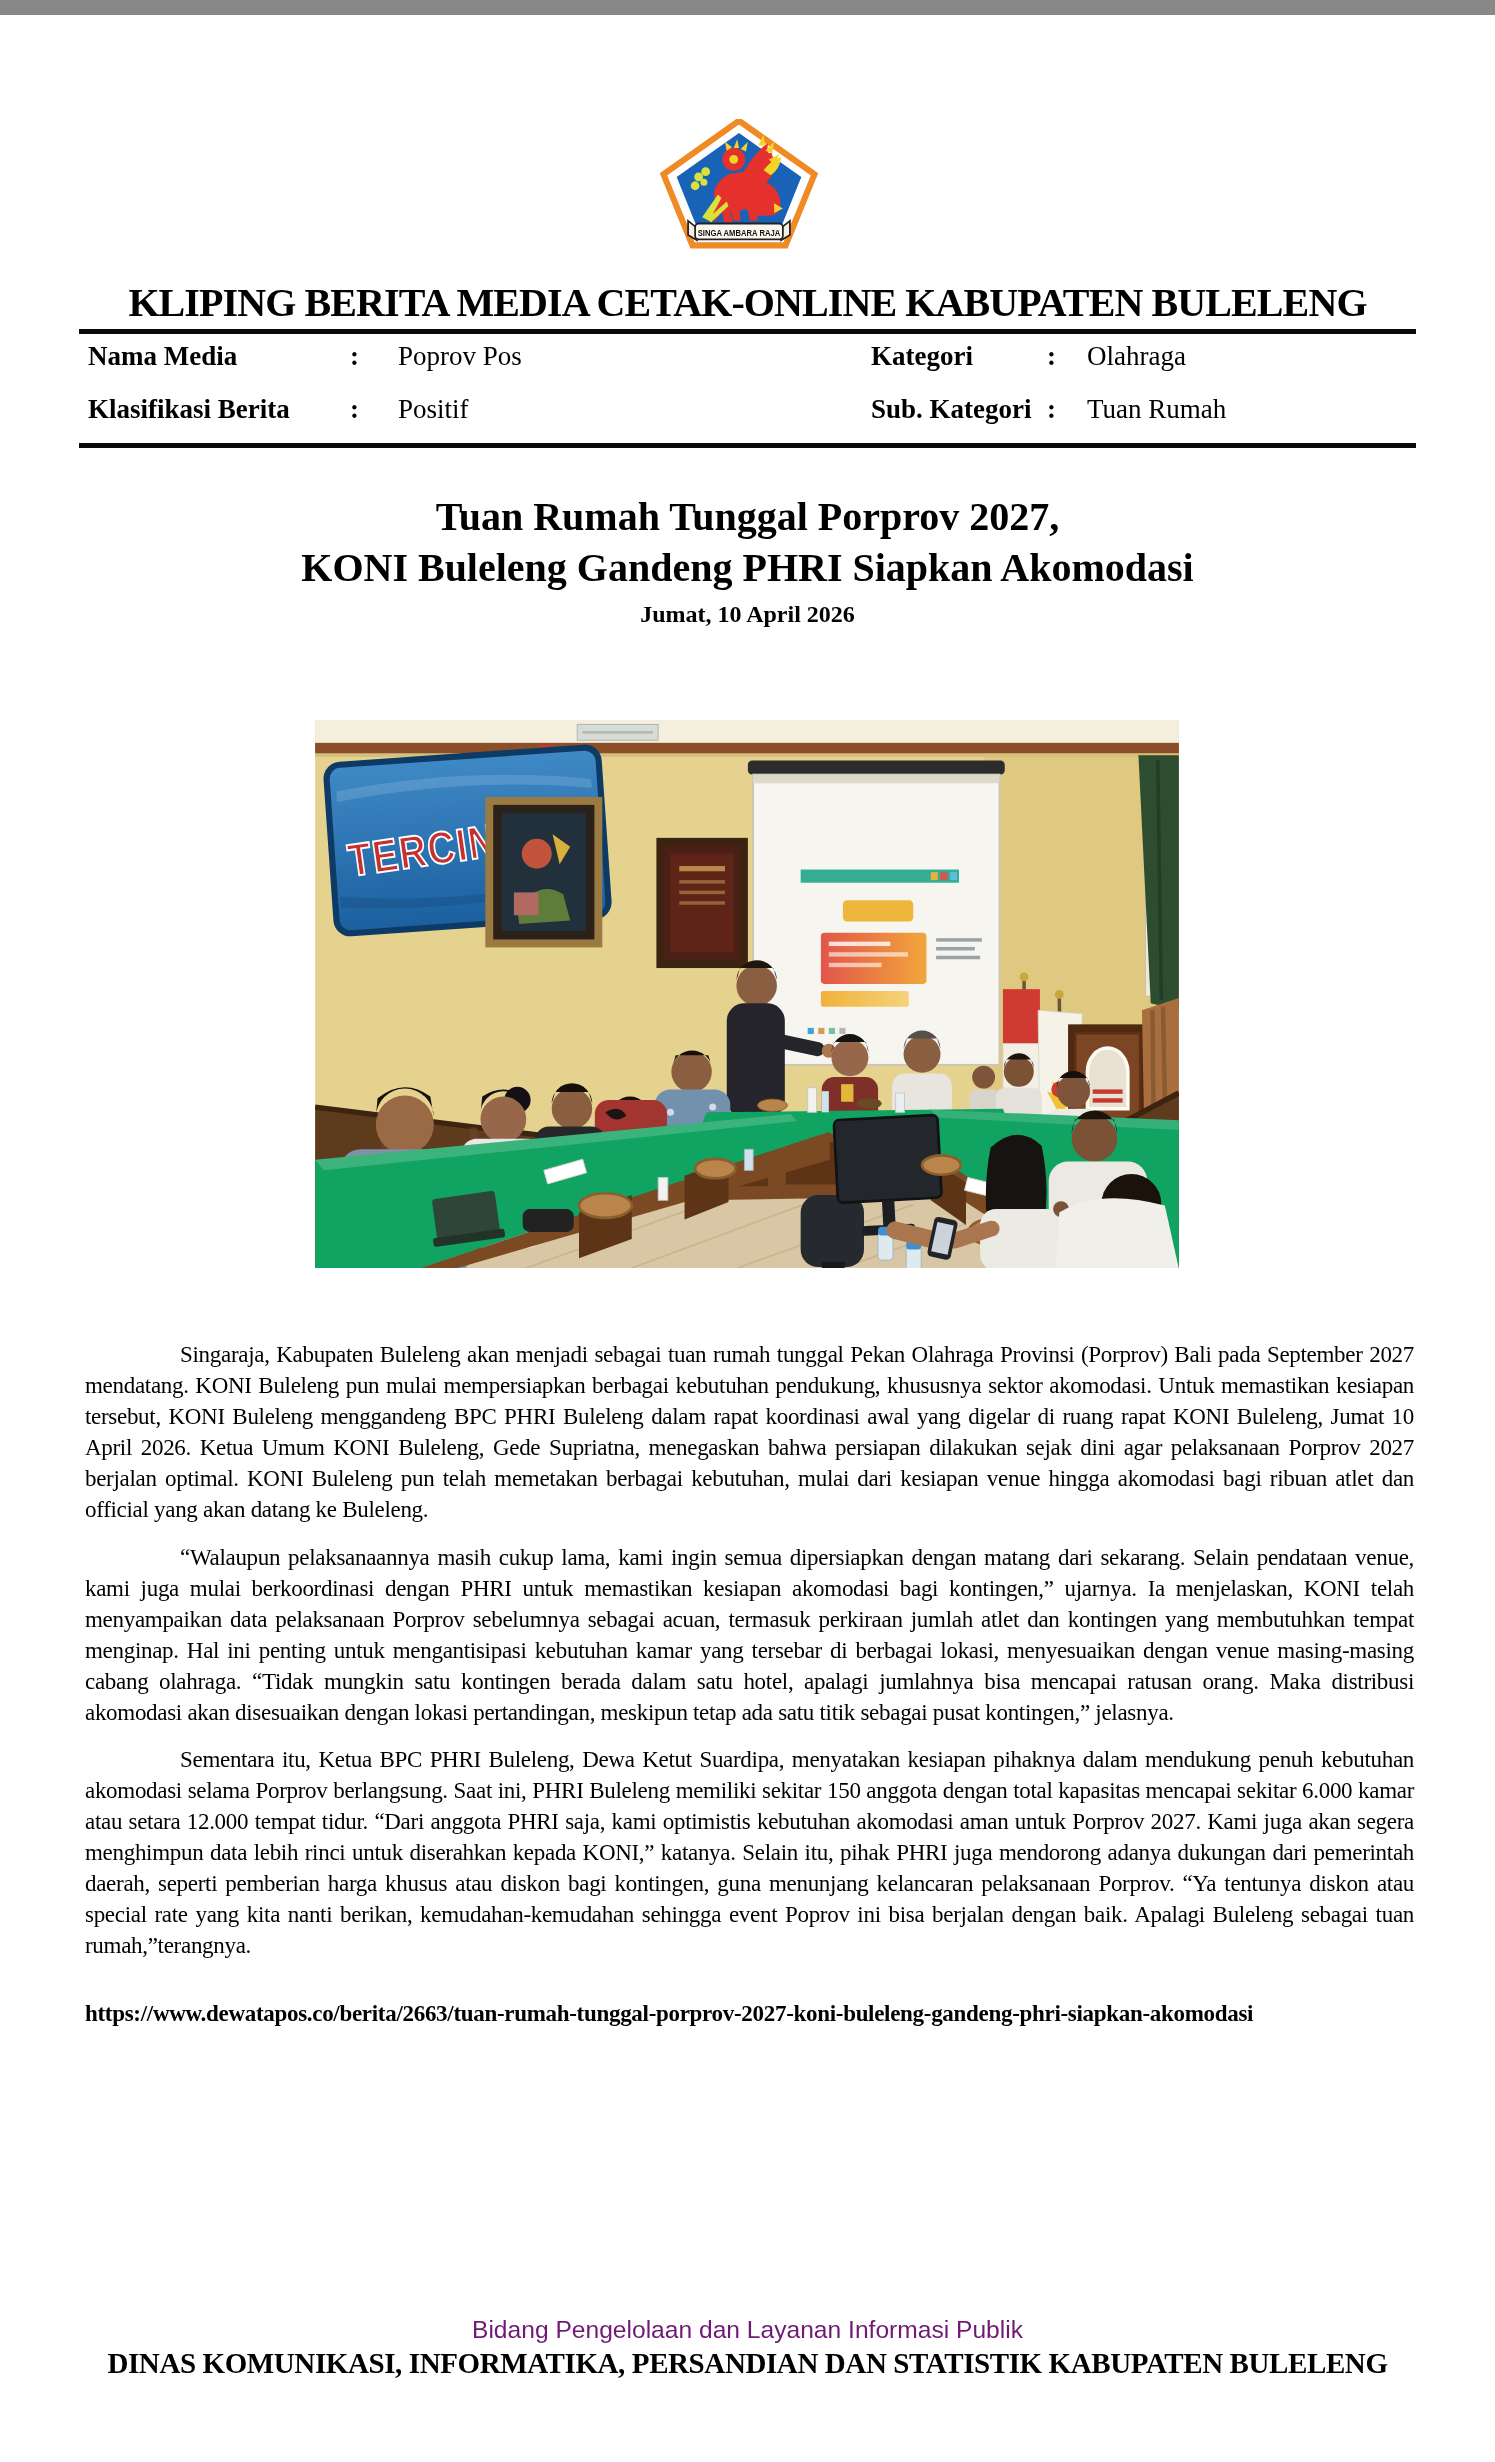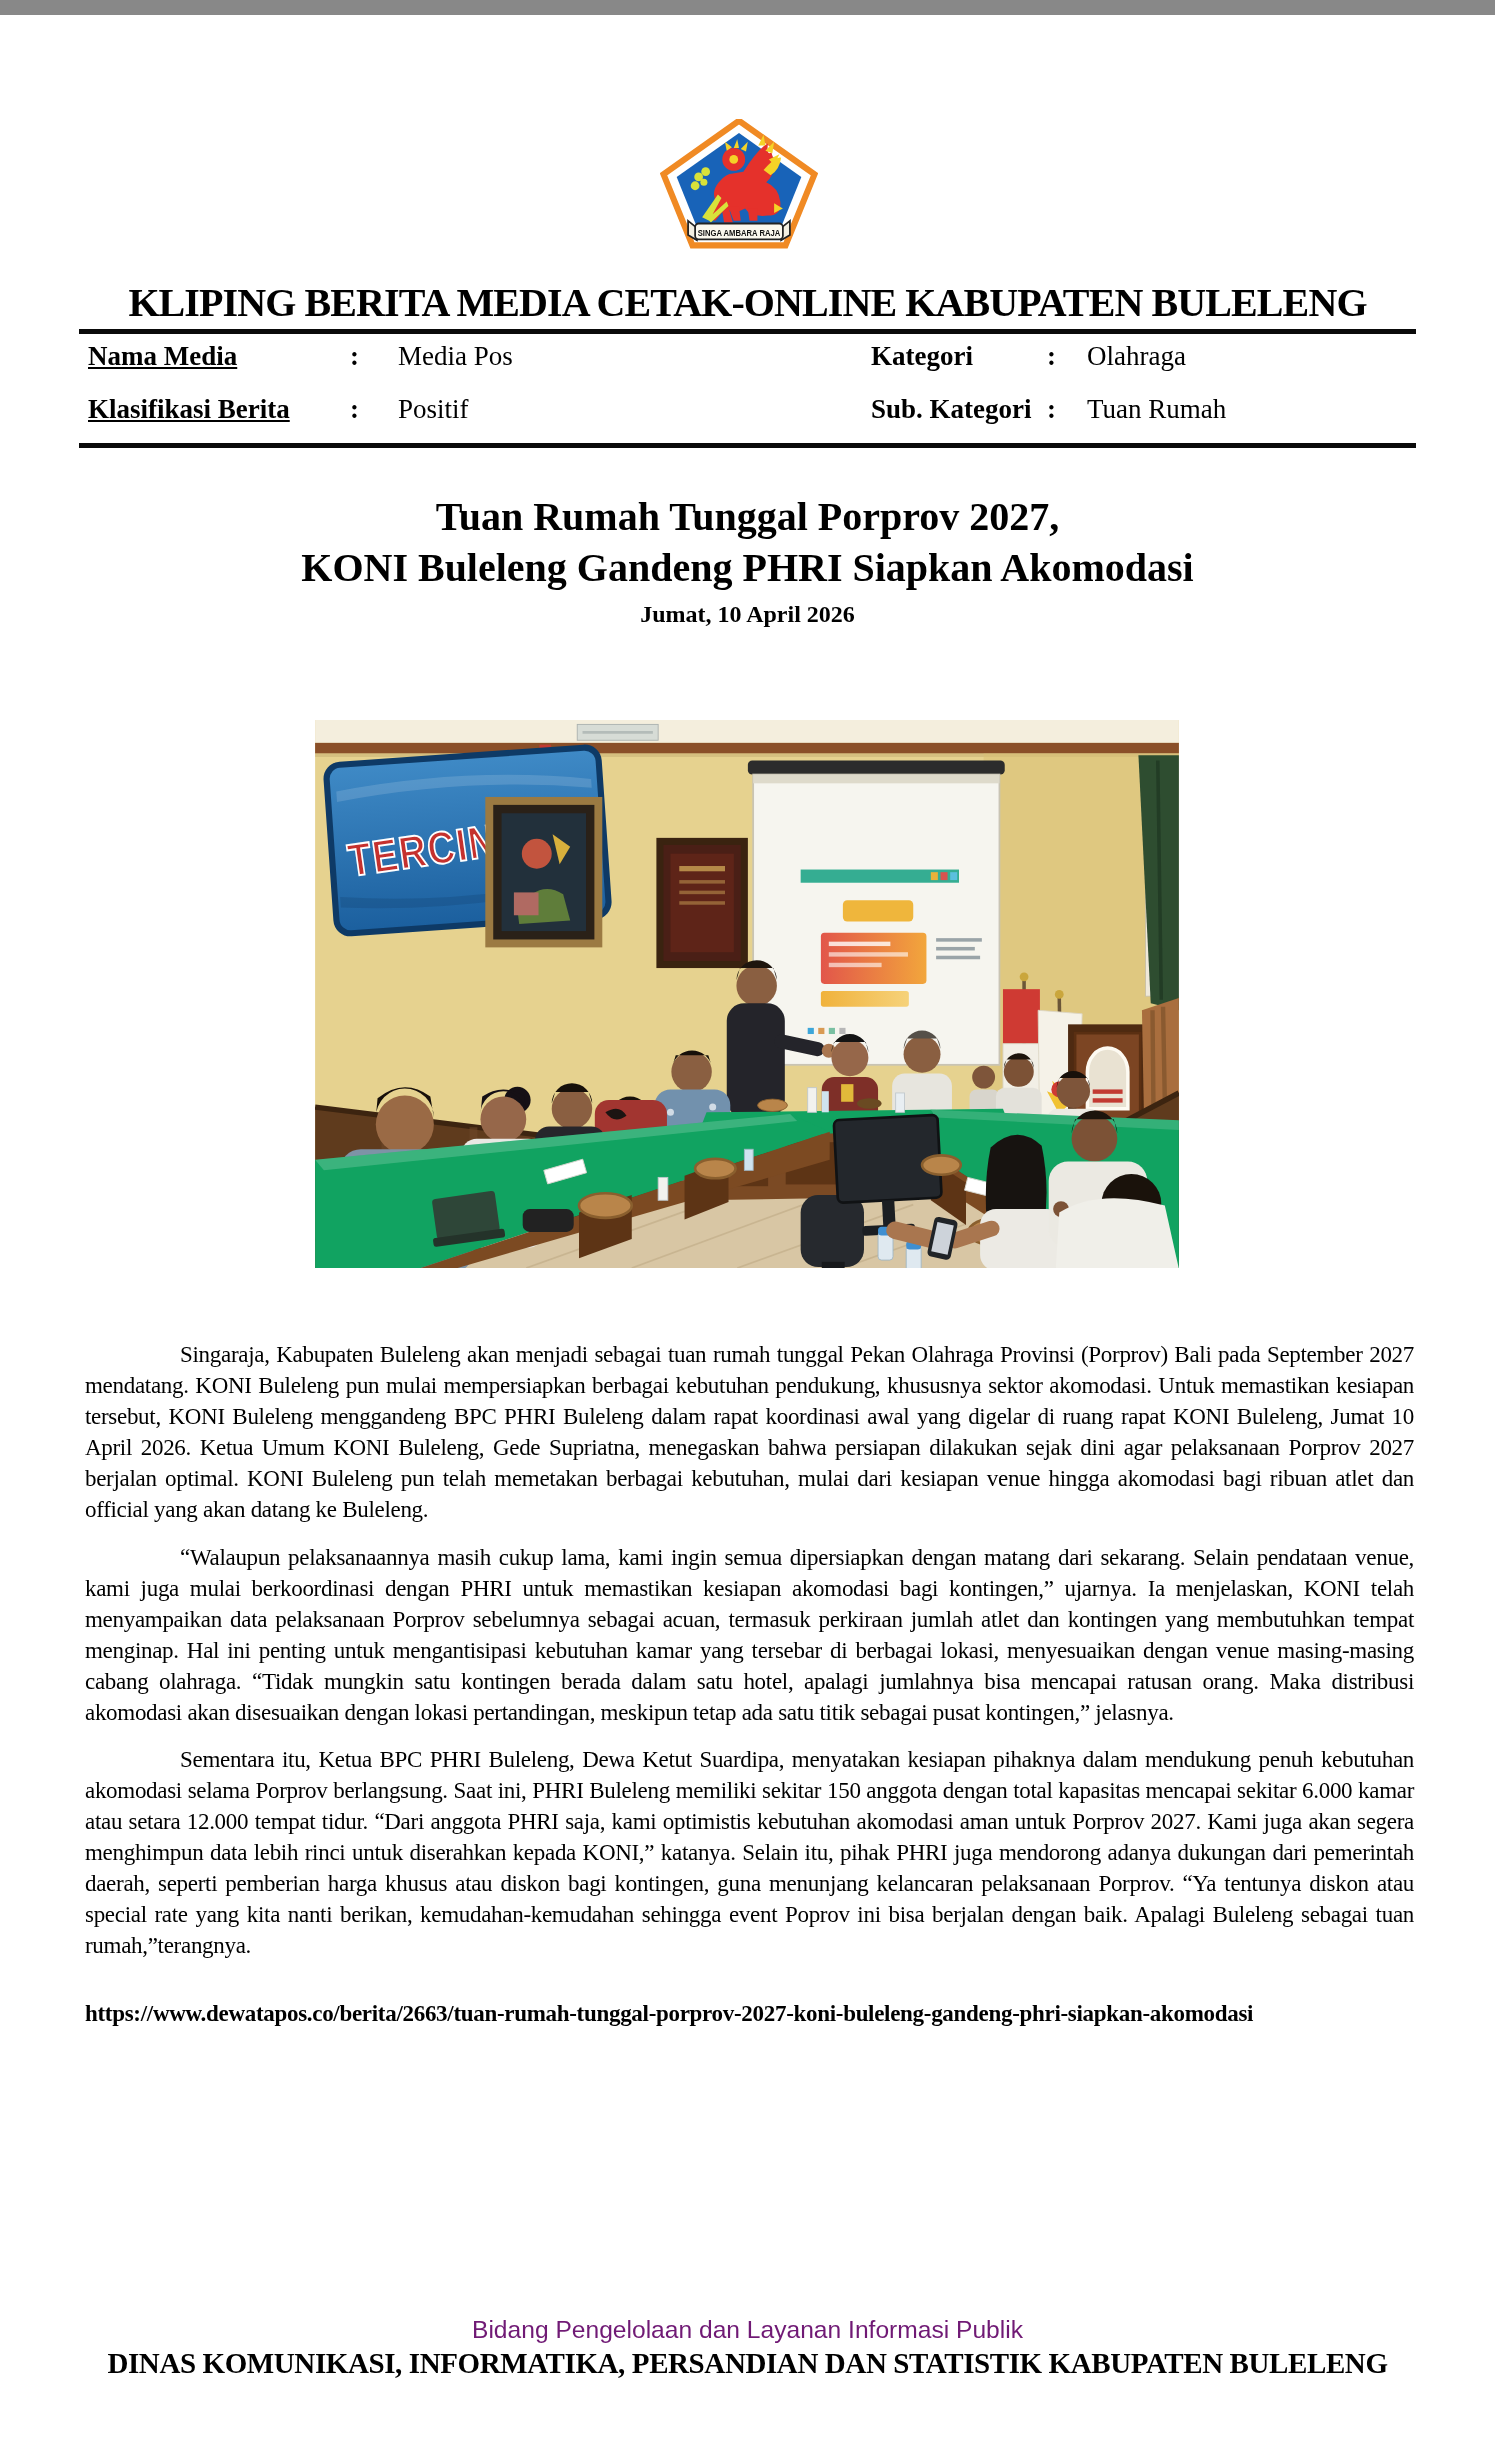--- a/index.html
+++ b/index.html
@@ -13,21 +13,21 @@
     position:absolute;left:0;top:264px;width:100%;text-align:center;
     font-weight:bold;font-size:40px;letter-spacing:-0.9px;white-space:nowrap;
   }
   .rule{position:absolute;left:79px;width:1337px;height:5.3px;background:#0a0a0a;}
   .rule-top{top:314px;}
   .rule-bottom{top:428px;}
   .meta-row{position:absolute;display:flex;align-items:baseline;font-size:27px;white-space:nowrap;}
   .meta-row .lbl{font-weight:bold;}
   .meta-row .sep{font-weight:bold;}
   .row-l{left:88px;}
-  .row-l .lbl{width:262px;text-decoration:underline;}
+  .row-l .lbl{width:262px;}
   .row-l .sep{width:48px;}
   .row-r{left:871px;}
   .row-r .lbl{width:176px;}
   .row-r .sep{width:40px;}
   .mr1{top:326px;}
   .mr2{top:379px;}
   
   .a-title{position:absolute;left:0;width:100%;text-align:center;font-weight:bold;white-space:nowrap;}
   .a-title1{top:478px;font-size:40px;}
   .a-title2{top:529px;font-size:40px;}
@@ -92,21 +92,21 @@
       </g>
     </svg>
   </div>
 
   <div class="header-title">KLIPING BERITA MEDIA CETAK-ONLINE KABUPATEN BULELENG</div>
   <div class="rule rule-top"></div>
 
   <div class="meta-row row-l mr1">
     <span class="lbl">Nama Media</span>
     <span class="sep">:</span>
-    <span class="val">Media Pos</span>
+    <span class="val">Poprov Pos</span>
   </div>
   <div class="meta-row row-r mr1">
     <span class="lbl">Kategori</span>
     <span class="sep">:</span>
     <span class="val">Olahraga</span>
   </div>
   <div class="meta-row row-l mr2">
     <span class="lbl">Klasifikasi Berita</span>
     <span class="sep">:</span>
     <span class="val">Positif</span>

